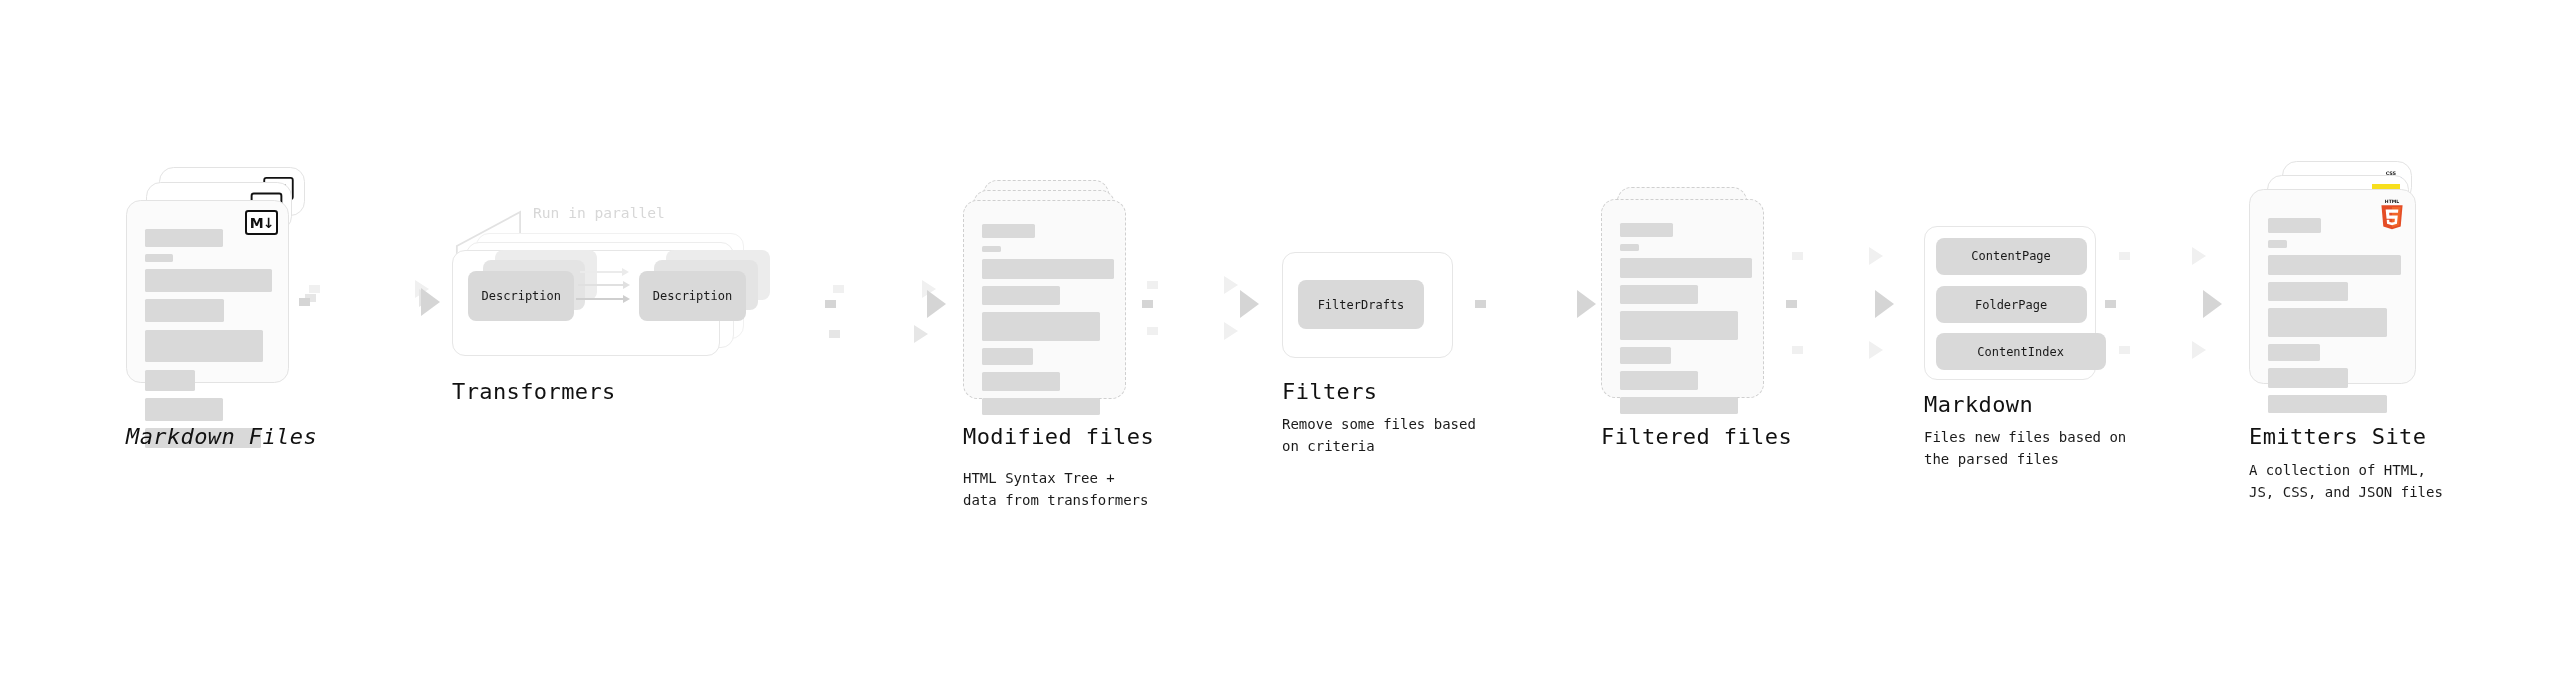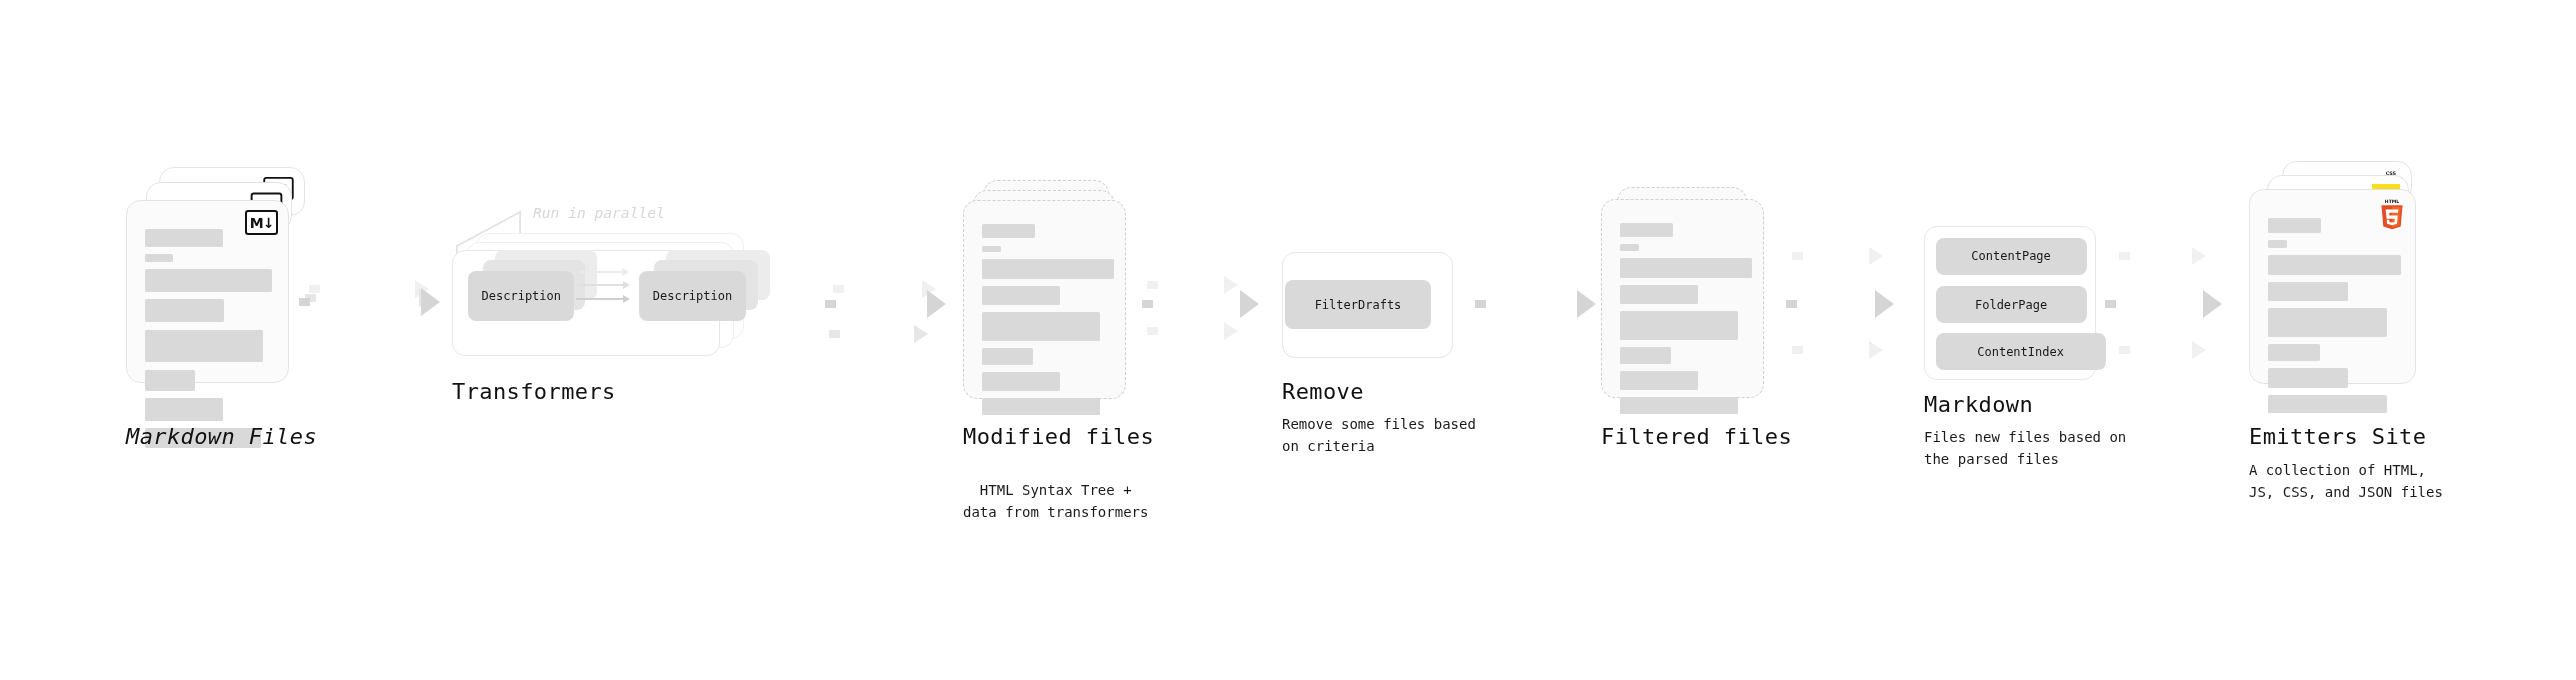--- a/index.html
+++ b/index.html
@@ -157,21 +157,21 @@
   <div class="arrow a-strong" style="left:299px;top:288px;">
     <div class="dashline" style="width:122px;"></div>
       <div class="head"></div>
   </div>
 
   <div class="node" style="left:452px;top:199px;">
 
     <svg width="154" height="73" style="position:absolute;left:0;top:0;overflow:visible;" viewBox="0 0 190 90">
       <path d="M 6 88 L 6 58 L 84 16 L 84 45" fill="none" stroke="#e2e2e2" stroke-width="2.2"></path>
     </svg>
-    <div class="ghost-label" style="left:81px;top:4.9px;font-style:italic;">Run in parallel</div>
+    <div class="ghost-label" style="left:81px;top:4.9px;">Run in parallel</div>
 
     <div class="pbox" style="left:24.4px;top:34px;width:268px;height:106px;border-color:#f1f1f1;"></div>
     <div class="pbox" style="left:14px;top:43px;width:268px;height:106px;border-color:#ededed;"></div>
     <div class="pbox" style="left:0px;top:51px;width:268px;height:106px;border-color:#e6e6e6;">
     </div>
 
     <div class="pill" style="left:43px;top:51px;width:102px;height:50px;background:#ececec;"></div>
     <div class="pill" style="left:31px;top:61px;width:102px;height:50px;background:#e4e4e4;"></div>
     <div class="pill" style="left:16.3px;top:72px;width:106px;height:50px;">Description</div>
 
@@ -220,42 +220,42 @@
           <div class="skel" style="width:78px;height:18.7px;"></div>
           <div class="skel" style="width:118px;height:29px;"></div>
           <div class="skel" style="width:51px;height:16.3px;"></div>
           <div class="skel" style="width:78px;height:18.7px;"></div>
           <div class="skel" style="width:118px;height:17px;"></div>
         </div>
       </div>
     </div>
   </div>
   <div class="title" style="left:963px;top:424px;">Modified files</div>
-  <div class="sub" style="left:963px;top:480px;text-align:center;">HTML Syntax Tree +
+  <div class="sub" style="left:963px;top:468px;">HTML Syntax Tree +
 data from transformers</div>
 
   <div class="arrow a-weak" style="left:1147px;top:276px;">
     <div class="dashline" style="width:77px;"></div>
       <div class="head sm"></div>
   </div>
   <div class="arrow a-weak" style="left:1147px;top:322px;">
     <div class="dashline" style="width:77px;"></div>
       <div class="head sm"></div>
   </div>
   <div class="arrow a-strong" style="left:1142px;top:290px;">
     <div class="dashline" style="width:98px;"></div>
       <div class="head"></div>
   </div>
 
   <div class="node" style="left:1282px;top:252px;">
     <div class="pbox" style="left:0;top:0;width:171px;height:106px;">
-      <div class="pill" style="left:2px;top:27px;width:146px;height:49px;">FilterDrafts</div>
-    </div>
-  </div>
-  <div class="title" style="left:1282px;top:379px;">Remove</div>
+      <div class="pill" style="left:15px;top:27px;width:126px;height:49px;">FilterDrafts</div>
+    </div>
+  </div>
+  <div class="title" style="left:1282px;top:379px;">Filters</div>
   <div class="sub" style="left:1282px;top:414px;">Remove some files based
 on criteria</div>
 
   <div class="arrow a-strong" style="left:1475px;top:290px;">
     <div class="dashline" style="width:102px;"></div>
       <div class="head"></div>
   </div>
 
   <div class="node" style="left:1601px;top:187px;">
     <div class="stack" style="width:179px;height:211px;">

